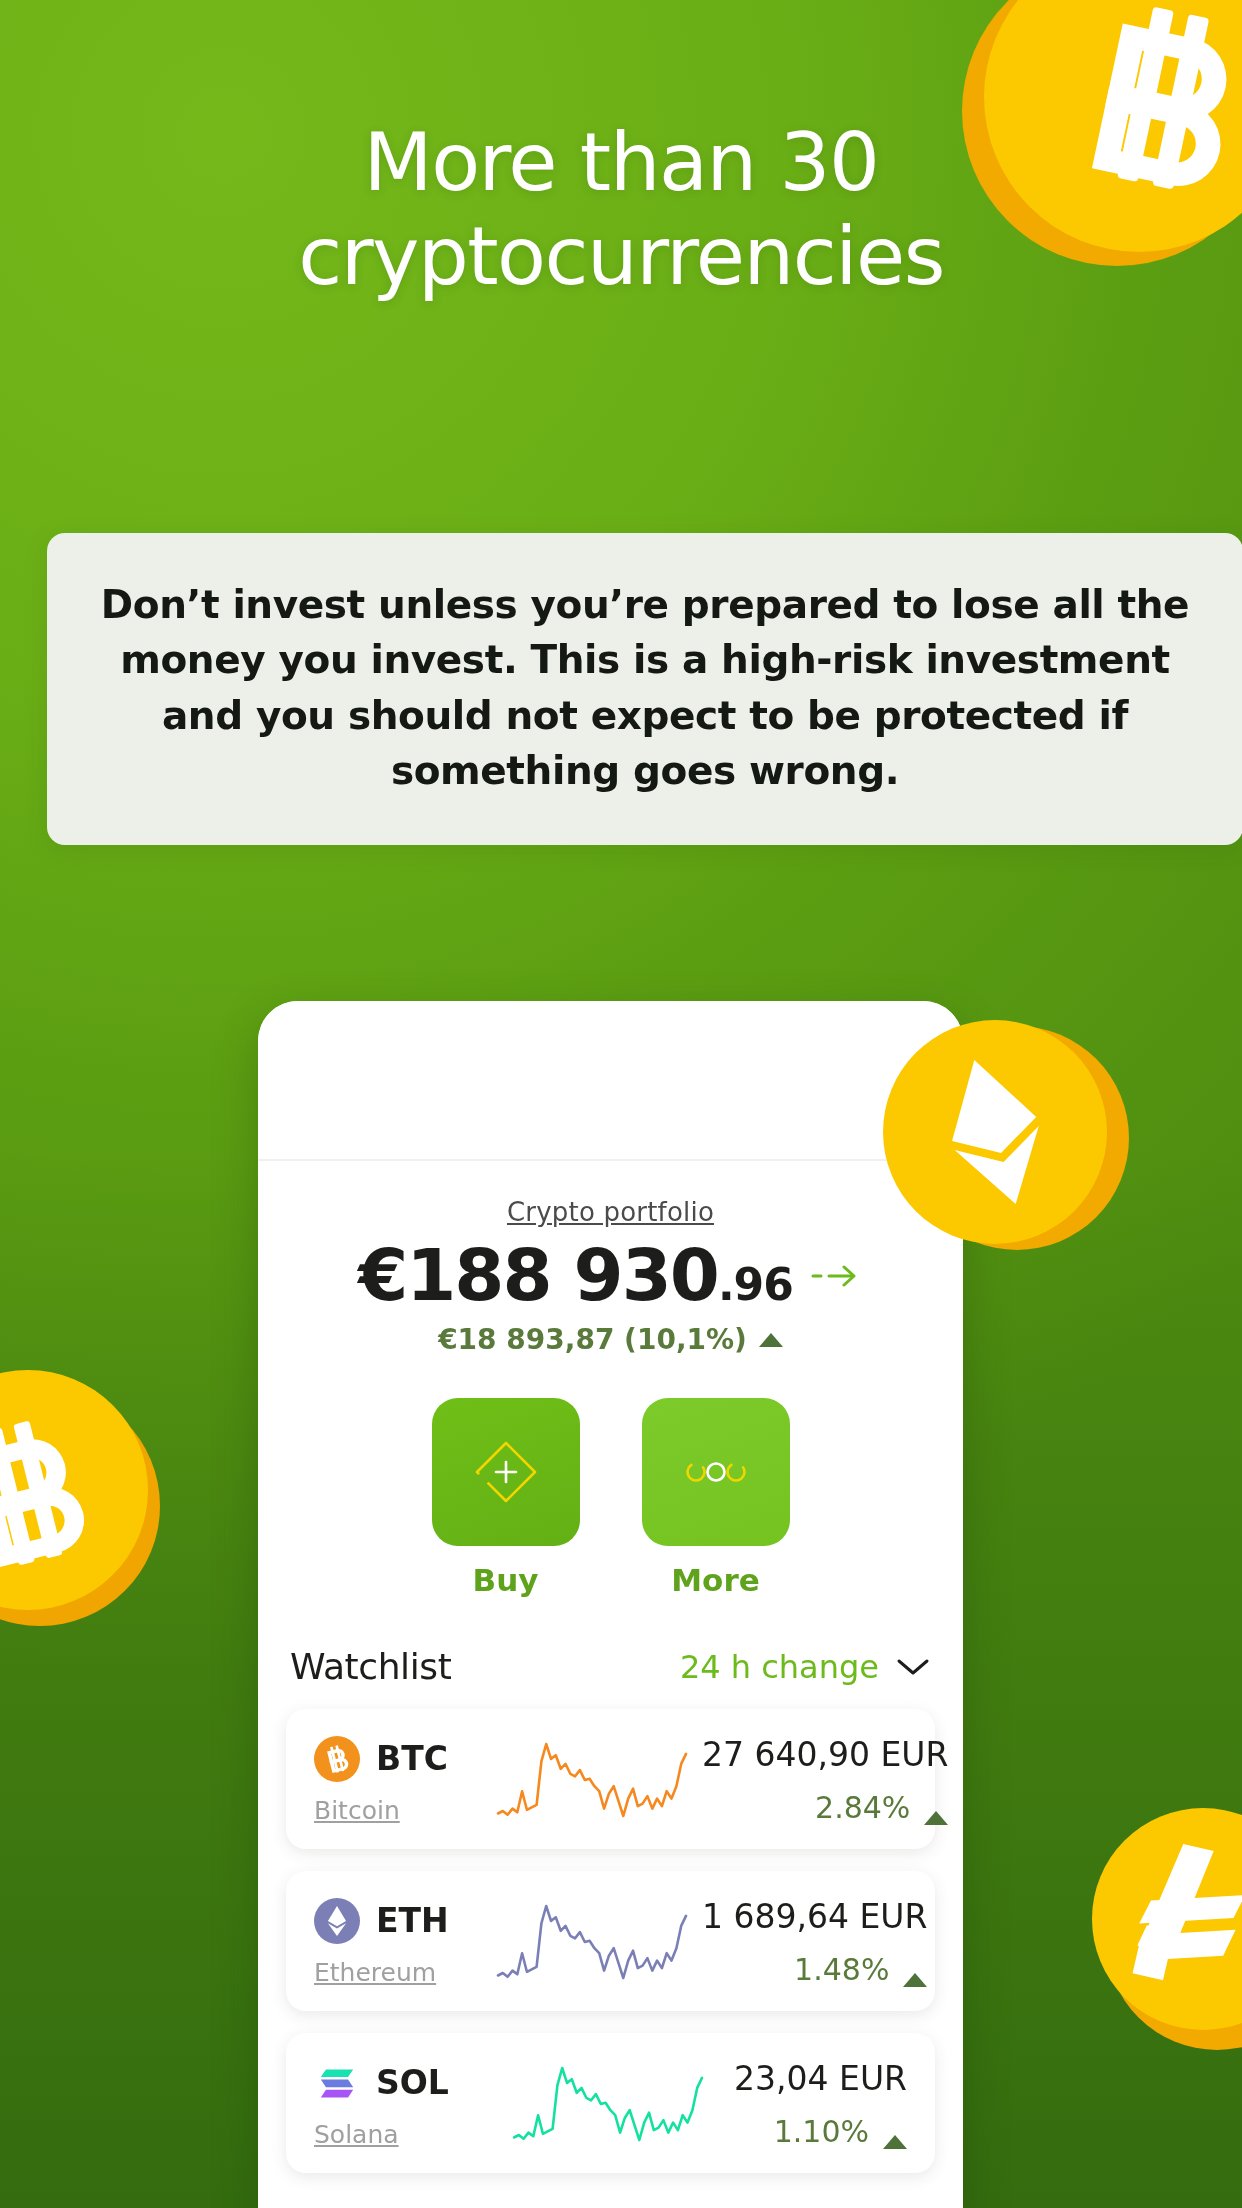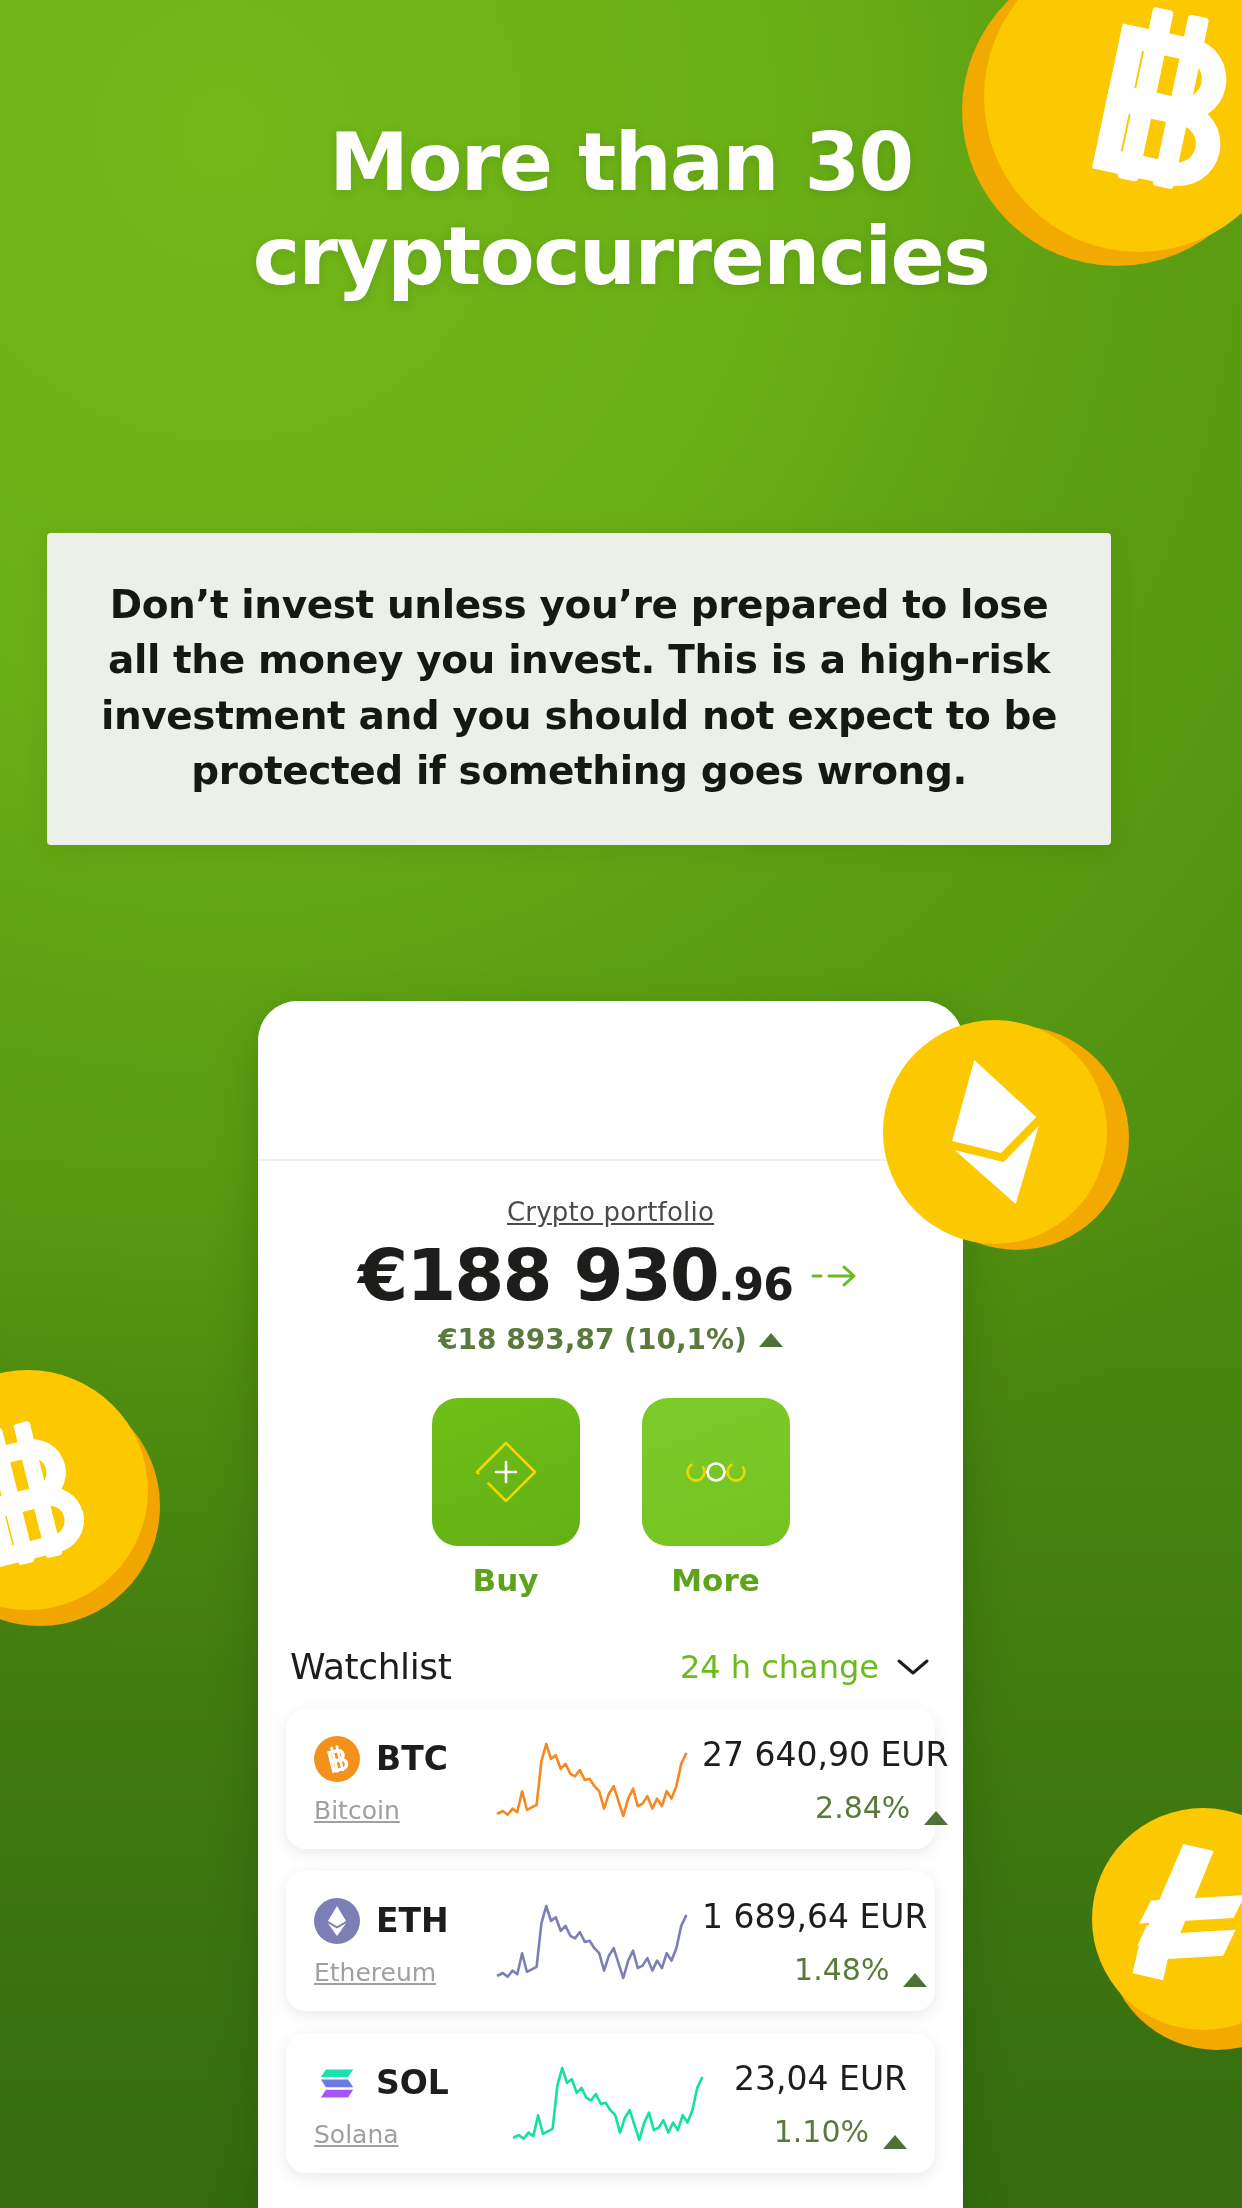--- a/index.html
+++ b/index.html
@@ -43,32 +43,32 @@
   #coin-eth .face svg { width:118px; height:150px; transform:rotate(-16deg); }
 
   #coin-ltc { top:1808px; left:1092px; width:222px; height:222px; z-index:5; }
   #coin-ltc .rim  { transform:translate(14px,20px); }
   #coin-ltc .face svg { width:128px; height:150px; transform:rotate(13deg) translate(-8px,0); }
 
   
   .hero {
     position:absolute; top:116px; left:0; width:1242px;
     text-align:center; z-index:10;
-    color:#fff; font-weight:bold; font-size:80px; line-height:1.18;
+    color:#fff; font-weight:normal; font-size:80px; line-height:1.18;
     letter-spacing:-1.5px;
     text-shadow:0 2px 10px rgba(40,80,10,.18);
     padding:0 130px;
   }
 
   
   .disclaimer {
     position:absolute; top:533px; left:47px;
-    width:1064px;
+    width:1196px;
     background:#edf0e8;
-    border-radius:4px;
+    border-radius:18px;
     padding:44px 46px 46px;
     text-align:center;
     z-index:10;
     box-shadow:0 6px 26px rgba(20,60,10,.10);
   }
   .disclaimer p {
     color:#141914;
     font-weight:bold;
     font-size:39px;
     line-height:1.42;

